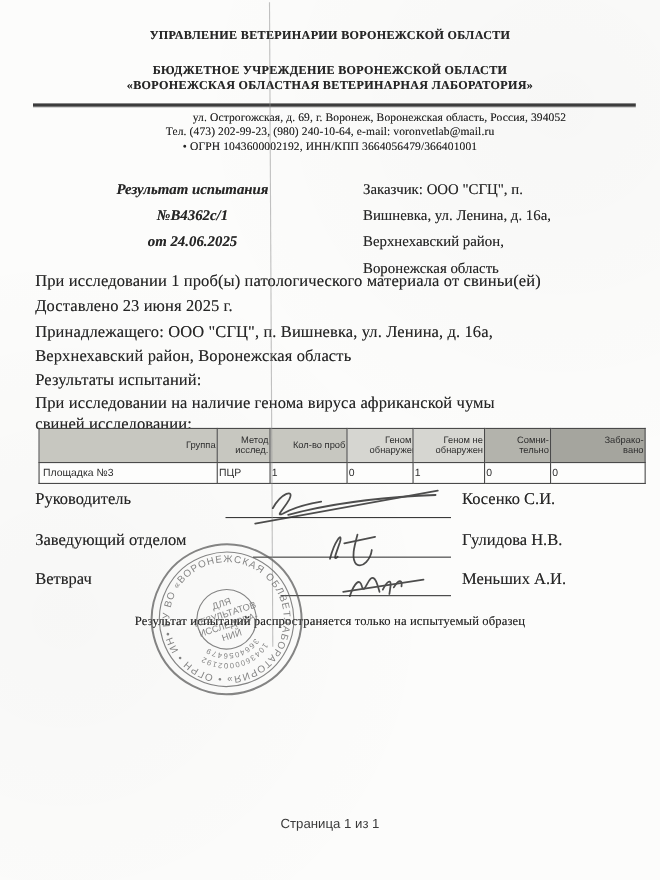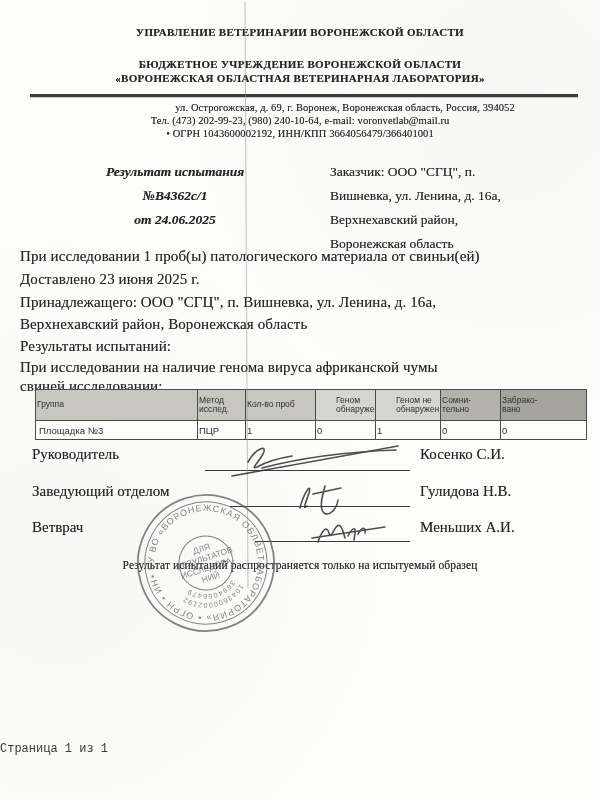--- a/index.html
+++ b/index.html
@@ -14,42 +14,42 @@
     color:#262626;
   }
   .scan-text{ text-shadow:0 0 0.6px rgba(50,50,50,0.55); }
   .abs{position:absolute;}
   .center{text-align:center;}
   .org-line{width:600px;left:0;font-weight:bold;font-size:11px;letter-spacing:0.3px;}
   .addr-line{width:600px;left:0;font-size:10.5px;letter-spacing:0.1px;}
   .rule{left:30px;width:548px;height:0;border-top:3px solid #3c3c3c;box-shadow:0 1px 0 rgba(60,60,60,.25);}
   .result-block{left:95px;top:160px;width:160px;font-weight:bold;font-size:13.5px;line-height:24px;text-align:center;white-space:pre-line;font-style:italic;}
   .customer-block{left:330px;top:160px;width:230px;font-size:13.5px;line-height:24px;white-space:pre-line;}
-  .body-line{left:20px;width:556px;font-size:15px;line-height:20px;letter-spacing:0.1px;}
+  .body-line{left:32px;width:556px;font-size:15px;line-height:20px;letter-spacing:0.1px;}
   table.results{
     position:absolute;left:35px;top:389px;width:551px;
     border-collapse:collapse;table-layout:fixed;
     font-family:"Liberation Sans","DejaVu Sans",sans-serif;
   }
   table.results td,table.results th{
     border:1px solid #4a4a4a;overflow:hidden;
     font-weight:normal;color:#2e2e2e;
   }
   table.results th{
     font-size:8.5px;line-height:9.5px;height:28px;
-    text-align:left;vertical-align:middle;white-space:pre-line;
+    text-align:right;vertical-align:middle;white-space:pre-line;
   }
   table.results td{font-size:9.5px;height:16px;text-align:left;vertical-align:middle;background:#fdfdfc;}
   table.results td.first{text-align:left;padding-left:3px;}
   .hb1{background:#c7c7c0;} .hb2{background:#d6d6d1;padding-left:20px;} .hb3{background:#b3b3ac;} .hb4{background:#a5a59e;}
   .sig-role{left:32px;font-size:15px;}
   .sig-name{left:420px;font-size:15px;}
   .sig-line{height:0;border-bottom:1.4px solid #3a3a3a;}
   .disclaimer{left:0;top:559px;width:600px;text-align:center;font-size:11.5px;letter-spacing:0.1px;}
-  .footer{left:0;top:742px;width:600px;font-size:12px;font-family:Liberation Mono, monospace;color:#3a3a3a;}
+  .footer{left:0;top:742px;width:600px;text-align:center;font-size:12px;font-family:Liberation Sans, sans-serif;color:#3a3a3a;}
   svg text{font-family:"Liberation Sans","DejaVu Sans",sans-serif;}
 </style>
 </head>
 <body>
 
 <div class="page">
 
   <div class="abs org-line center scan-text" style="top:26px;">УПРАВЛЕНИЕ ВЕТЕРИНАРИИ ВОРОНЕЖСКОЙ ОБЛАСТИ</div>
   <div class="abs org-line center scan-text" style="top:58px;">БЮДЖЕТНОЕ УЧРЕЖДЕНИЕ ВОРОНЕЖСКОЙ ОБЛАСТИ</div>
   <div class="abs org-line center scan-text" style="top:72px;">«ВОРОНЕЖСКАЯ ОБЛАСТНАЯ ВЕТЕРИНАРНАЯ ЛАБОРАТОРИЯ»</div>

